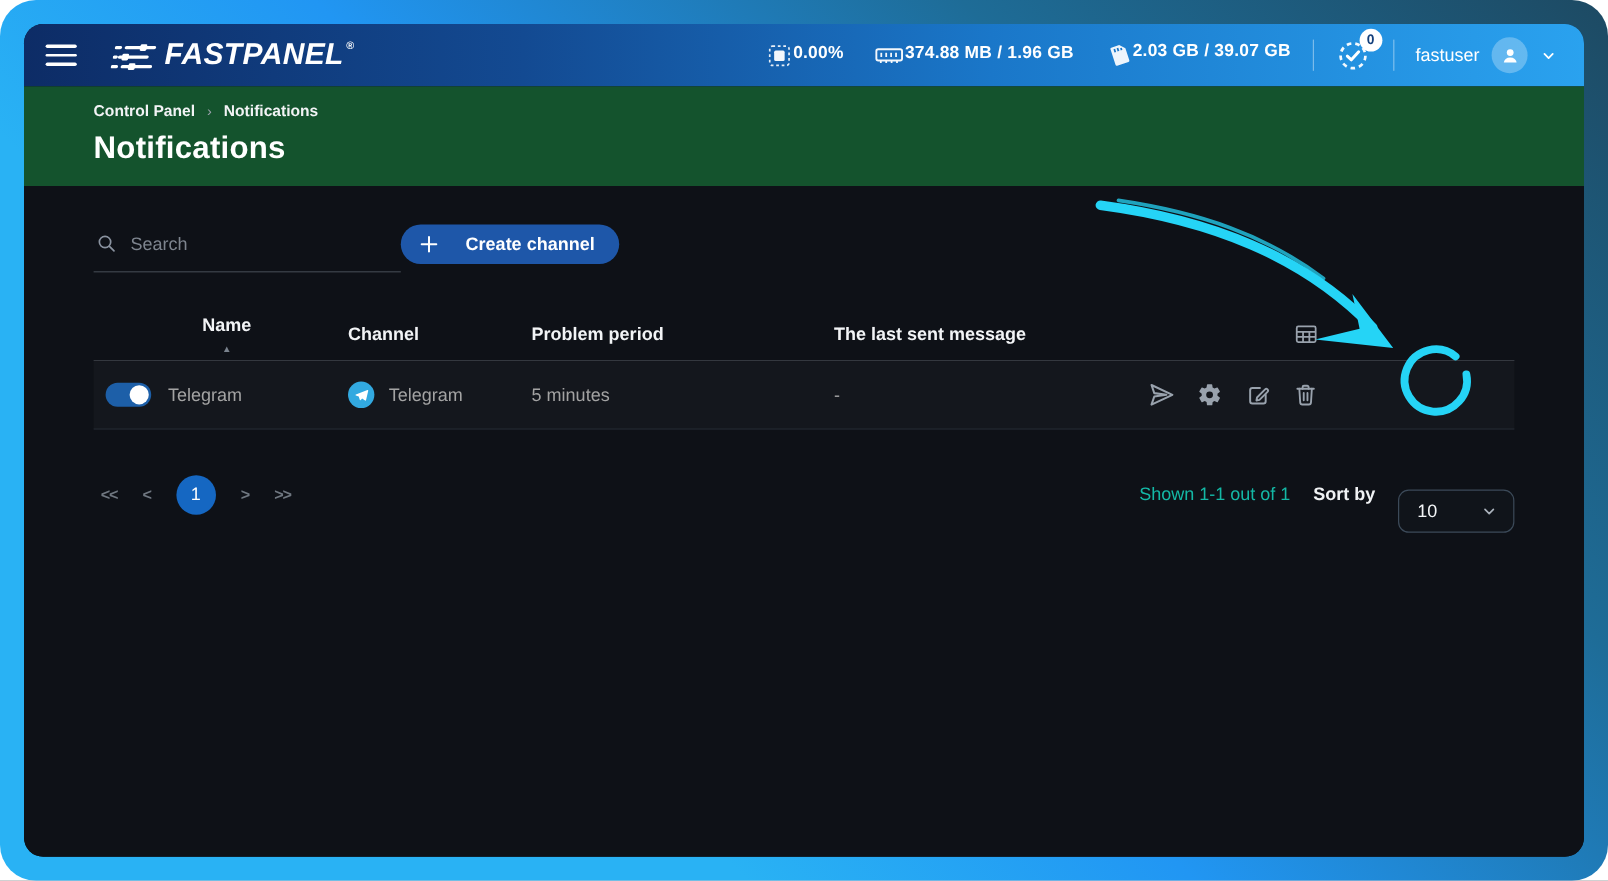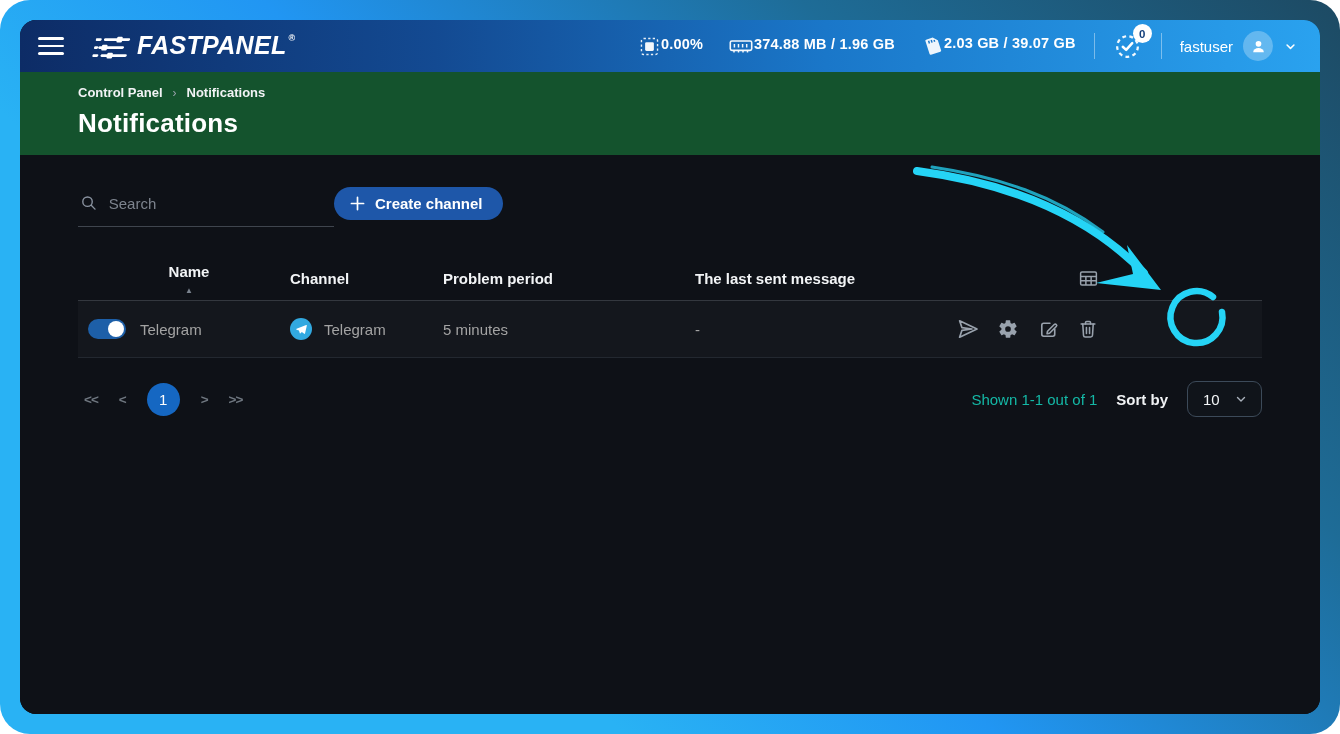--- a/index.html
+++ b/index.html
@@ -41,21 +41,21 @@
   .page-title { margin-top:8px; font-size:26px; font-weight:700; color:#ffffff; letter-spacing:.2px; }
 
   
   .body { flex:1; background:#0e1117; padding:32px 58px 0; position:relative; }
 
   .toolbar { display:flex; align-items:flex-start; }
   .search { display:flex; align-items:center; gap:11px; width:256px; border-bottom:1px solid #3f454e; padding:6px 2px 13px; }
   .search input { background:transparent; border:none; outline:none; color:#e8eaed; font-size:15px; width:100%;
                   font-family:"Liberation Sans", sans-serif; }
   .search input::placeholder { color:#7d848e; }
-  .btn-create { display:flex; align-items:center; gap:10px; background:#1e57a9; color:#fff; border:none; cursor:pointer;
+  .btn-create { display:flex; align-items:center; gap:23px; background:#1e57a9; color:#fff; border:none; cursor:pointer;
                 border-radius:17px; height:33px; padding:0 20px 0 16px; font-size:15px; font-weight:700;
                 font-family:"Liberation Sans", sans-serif; }
 
   
   .table { margin-top:30px; }
   .trow { display:grid; grid-template-columns:212px 153px 252px 203px 1fr 150px; align-items:center; }
   .thead { height:44px; border-bottom:1px solid #34383f; color:#f2f4f6; font-size:15px; font-weight:700; }
   .th-first { padding-left:10px; display:flex; align-items:center; gap:7px;flex-direction:column; }
   .sort-asc { font-size:8px; color:#79828d; line-height:1; }
   .cell-actions { display:flex; align-items:center; justify-content:flex-end; gap:16px; padding-right:12px; }
@@ -70,22 +70,22 @@
 
   
   .footerbar { margin-top:23px; display:flex; align-items:center; justify-content:space-between; }
   .pager { display:flex; align-items:center; gap:21px; padding-left:6px; }
   .pg-arrow { color:#6f7780; font-size:13.5px; font-weight:700; letter-spacing:-1px; cursor:pointer; }
   .pg-current { width:33px; height:33px; border-radius:50%; background:#1567c2; color:#fdfdfd; font-size:15px; font-weight:500;
                 display:flex; align-items:center; justify-content:center; cursor:pointer; }
   .foot-right { display:flex; align-items:center; gap:19px; }
   .shown { color:#14b8a6; font-size:15px; font-weight:400; }
   .sortby { color:#f0f2f4; font-size:15px; font-weight:600; }
-  .select { width:75px; height:36px; border:1px solid #3c4a59; border-radius:9px; display:flex; align-items:center;
-            justify-content:space-between; padding:0 13px 0 15px; cursor:pointer; background:#10141a; }
+  .select { width:97px; height:36px; border:1px solid #3c4a59; border-radius:9px; display:flex; align-items:center;
+            justify-content:space-between; padding:0 13px 0 15px; cursor:pointer; background:#10141a;margin-top:27px; }
   .select-value { color:#f3f5f7; font-size:15px; font-weight:500; }
 
   .annotation { position:absolute; inset:0; width:1340px; height:734px; pointer-events:none; z-index:50; }
 </style>
 </head>
 <body>
 
 <div class="stage">
   <div class="window">
 

